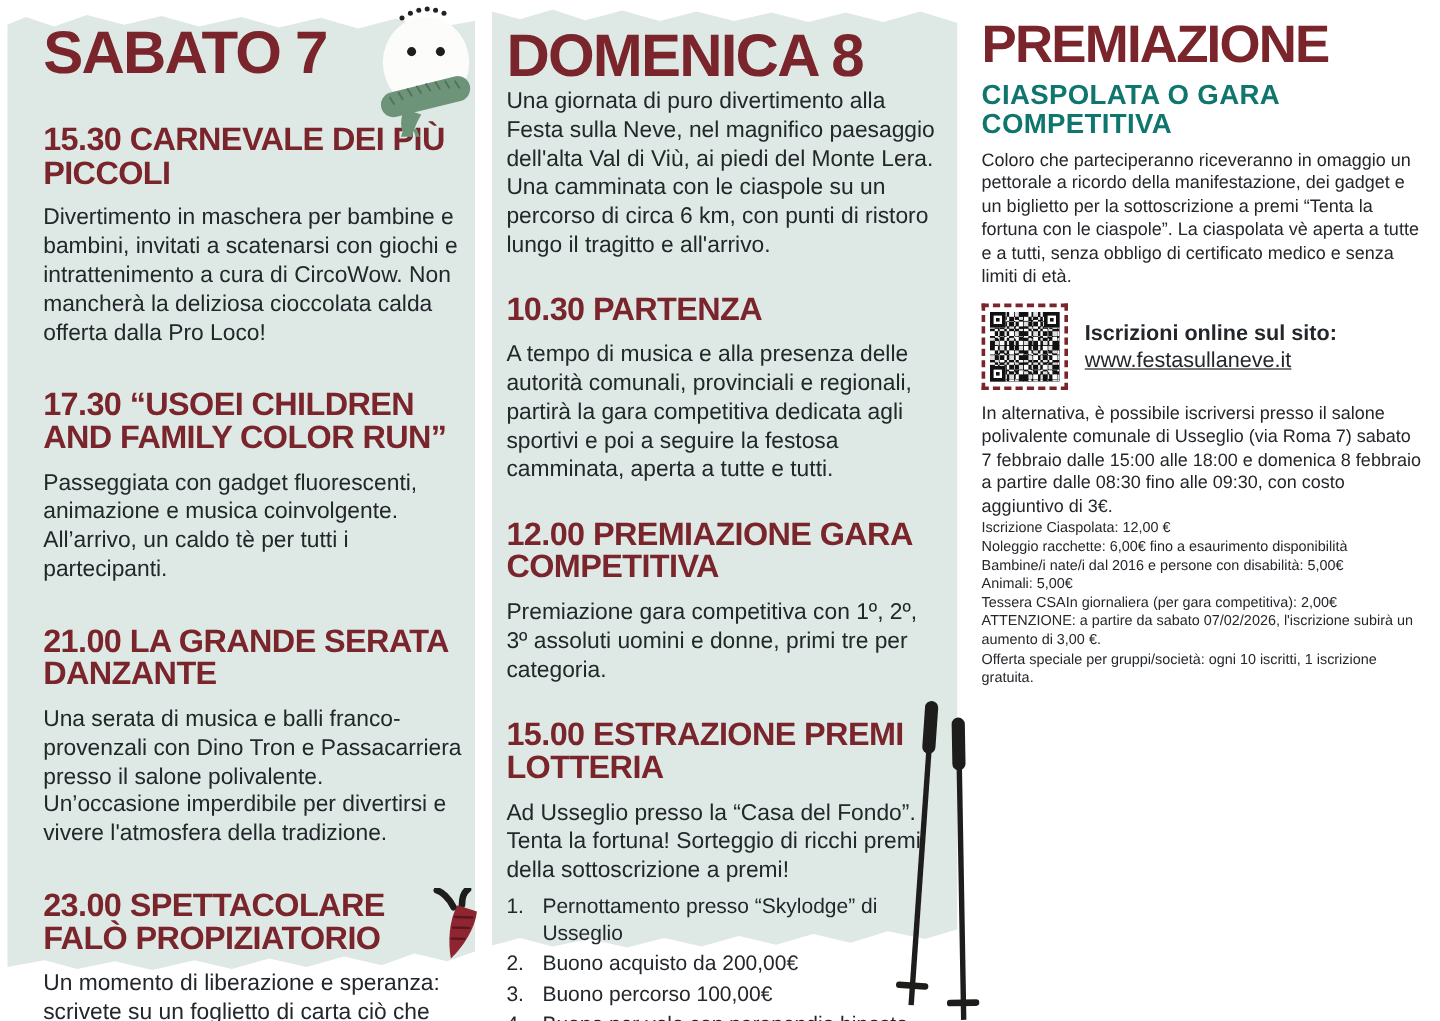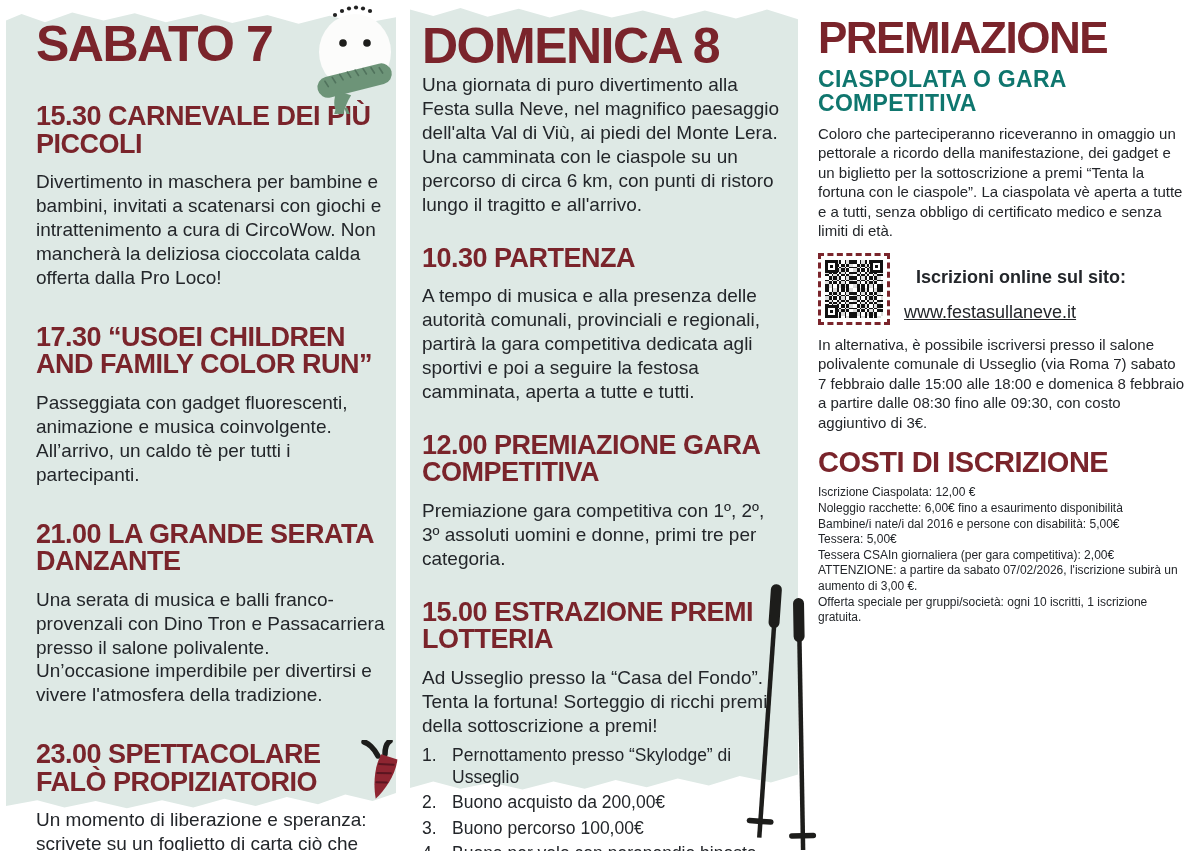--- a/index.html
+++ b/index.html
@@ -52,21 +52,21 @@
   .qr-frame{flex:none;border:3px dashed #7a242b;padding:4px;background:#fff;}
   .qr-box{position:relative;width:58px;height:58px;background:#fff;
     background-image:
       conic-gradient(#111 90deg,#fff 90deg 180deg,#111 180deg 270deg,#fff 270deg),
       conic-gradient(#111 90deg,#fff 90deg 180deg,#111 180deg 270deg,#fff 270deg);
     background-size:8px 8px,14px 14px;background-blend-mode:difference;}
   .finder{position:absolute;width:13px;height:13px;border:3px solid #111;background:#fff;box-sizing:border-box;}
   .finder::after{content:"";position:absolute;left:2px;top:2px;width:3px;height:3px;background:#111;}
   .finder.tl{left:0;top:0;} .finder.tr{right:0;top:0;} .finder.bl{left:0;bottom:0;}
   .qr-text{margin-left:14px;}
-  .qr-label{font-size:18px;font-weight:bold;margin:12px;}
+  .qr-label{font-size:18px;font-weight:bold;margin:0;}
   .qr-url{font-size:18px;margin:2px 0 0 0;color:#23262a;display:inline-block;}
 
   .cost-line{font-size:12px;line-height:1.3;margin:0;}
 
   .snowman{position:absolute;left:308px;top:2px;width:94px;height:112px;z-index:3;}
   .carrot{position:absolute;left:360px;top:740px;width:46px;height:68px;z-index:3;}
   .ski-poles{position:absolute;left:744px;top:582px;width:80px;height:268px;z-index:5;}
 </style>
 </head>
 <body>
@@ -186,22 +186,21 @@
       </div>
     </div>
     <div class="qr-text">
       <p class="qr-label">Iscrizioni online sul sito:</p>
       <a class="qr-url" href="#">www.festasullaneve.it</a>
     </div>
   </div>
 
   <p class="body-text">In alternativa, è possibile iscriversi presso il salone polivalente comunale di Usseglio (via Roma 7) sabato 7 febbraio dalle 15:00 alle 18:00 e domenica 8 febbraio a partire dalle 08:30 fino alle 09:30, con costo aggiuntivo di 3€.</p>
 
-  <h2 class="costs-head">COSTI DI ISCRIZIONE</h2>
   <p class="cost-line"><span class="b">Iscrizione Ciaspolata</span><span>: 12,00 €</span></p>
   <p class="cost-line"><span class="b">Noleggio racchette</span><span>: 6,00€ fino a esaurimento disponibilità</span></p>
   <p class="cost-line"><span class="b">Bambine/i nate/i dal 2016 e persone con disabilità</span><span>: 5,00€</span></p>
-  <p class="cost-line"><span class="b">Tessera</span><span>: 5,00€</span></p>
+  <p class="cost-line"><span class="b">Animali</span><span>: 5,00€</span></p>
   <p class="cost-line"><span class="b">Tessera CSAIn giornaliera (per gara competitiva)</span><span>: 2,00€</span></p>
   <p class="cost-line"><span class="b">ATTENZIONE</span><span>: a partire da sabato 07/02/2026, l'iscrizione subirà un aumento di 3,00 €.</span></p>
   <p class="cost-line"><span class="b">Offerta speciale per gruppi/società</span><span>: ogni 10 iscritti, 1 iscrizione gratuita.</span></p>
 
 </div>
 
 </body></html>

